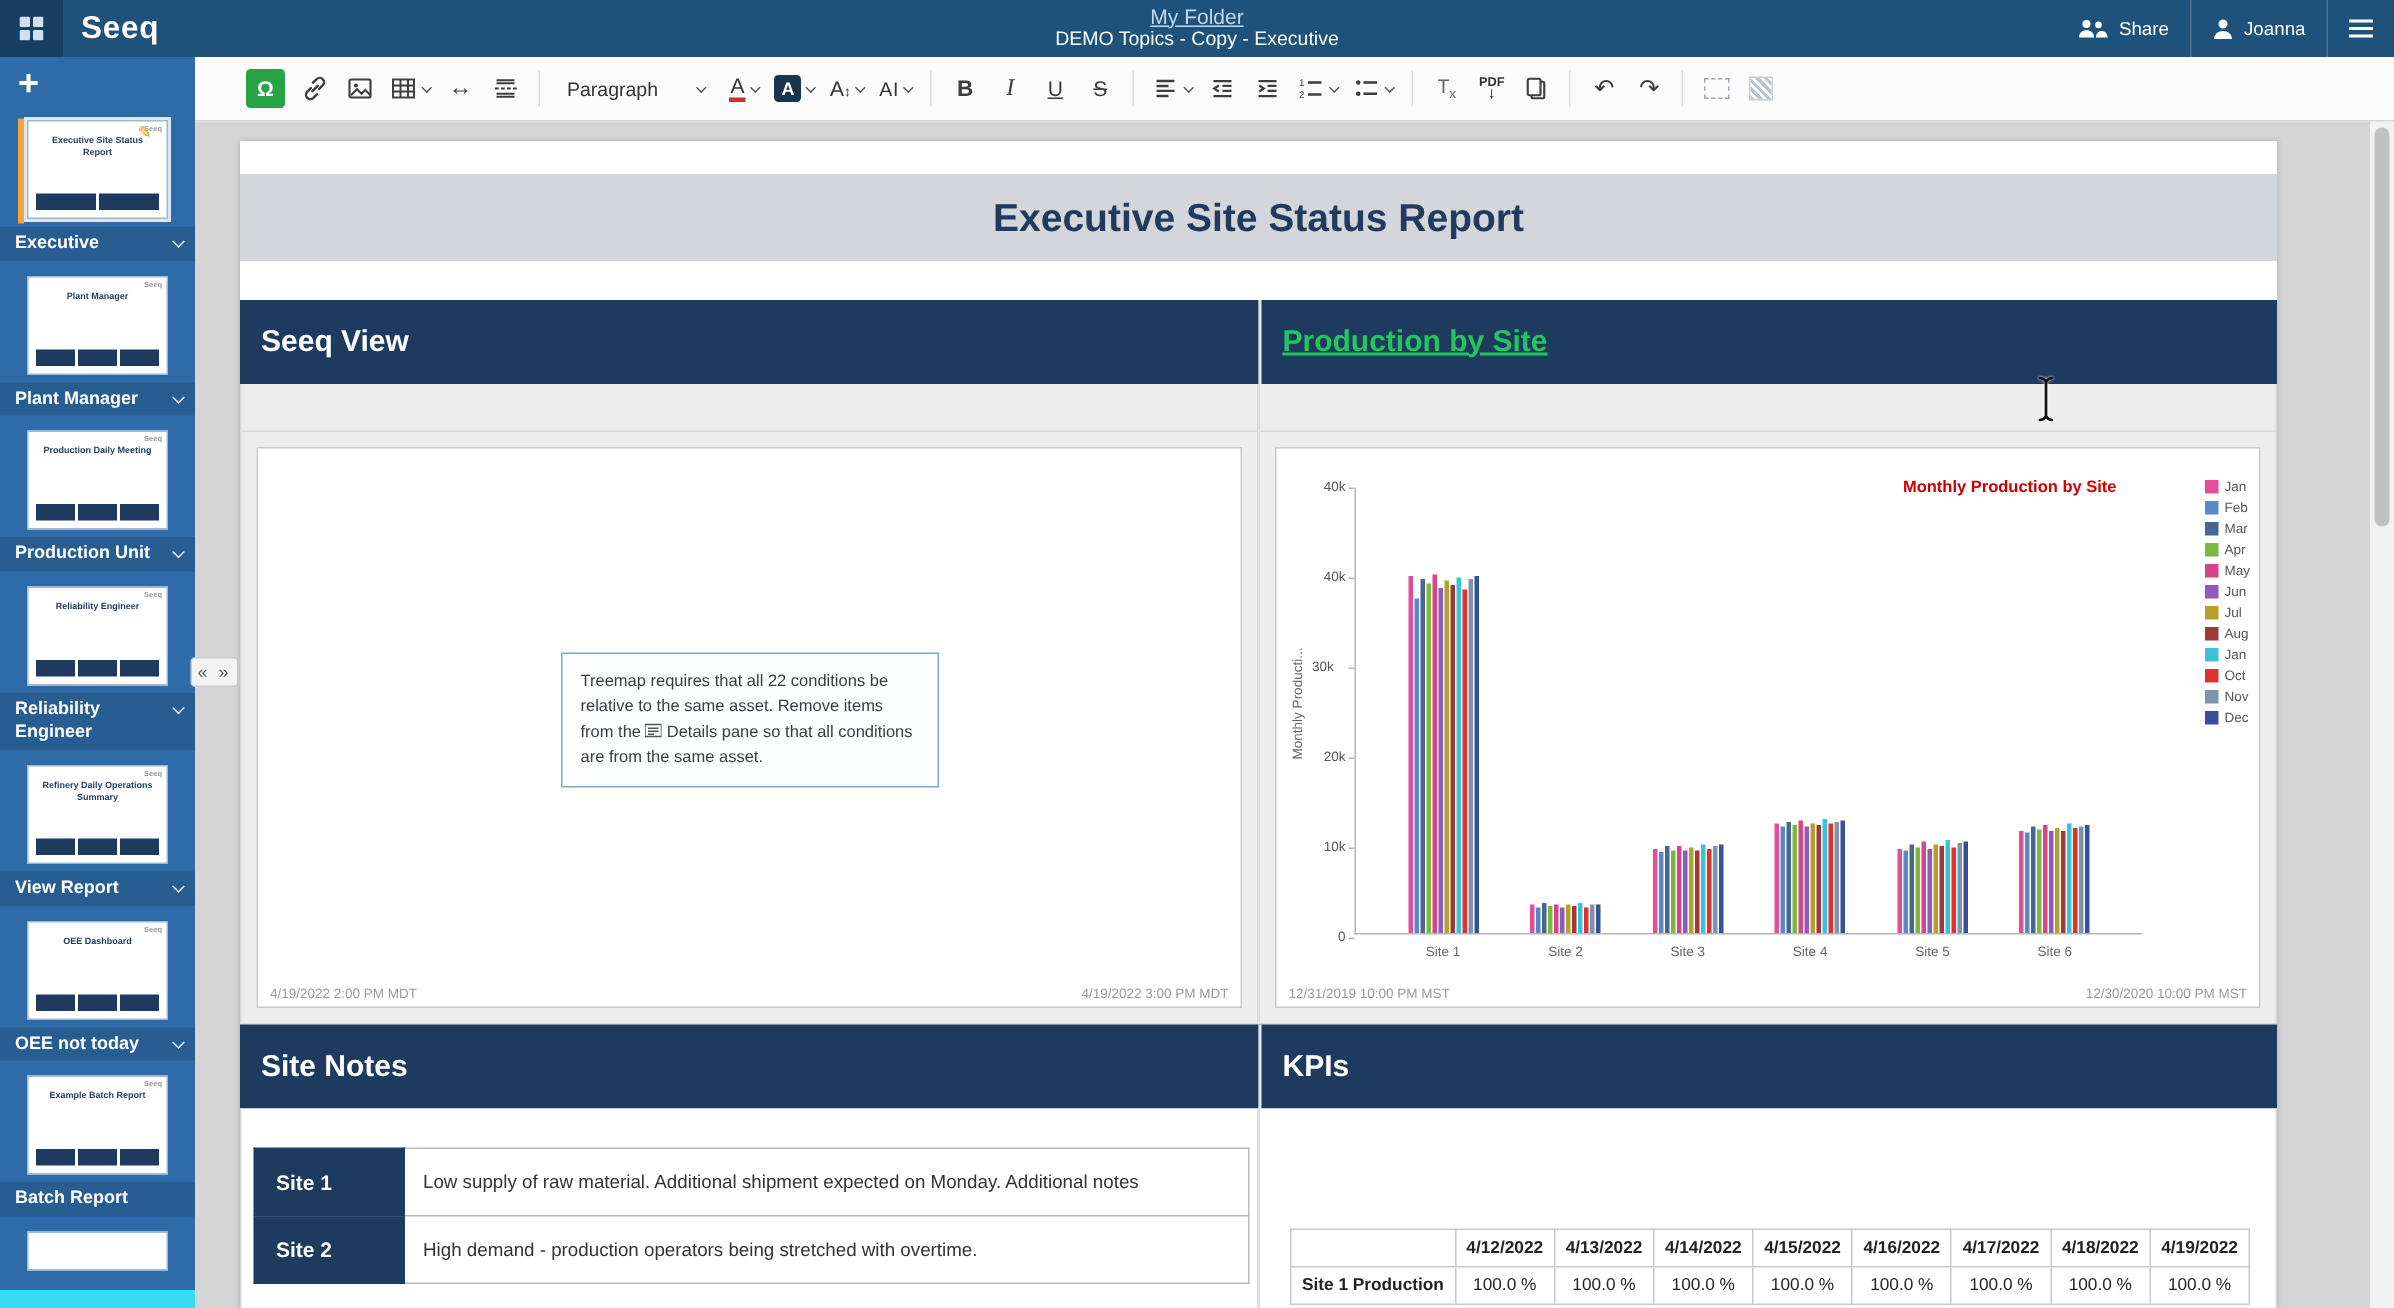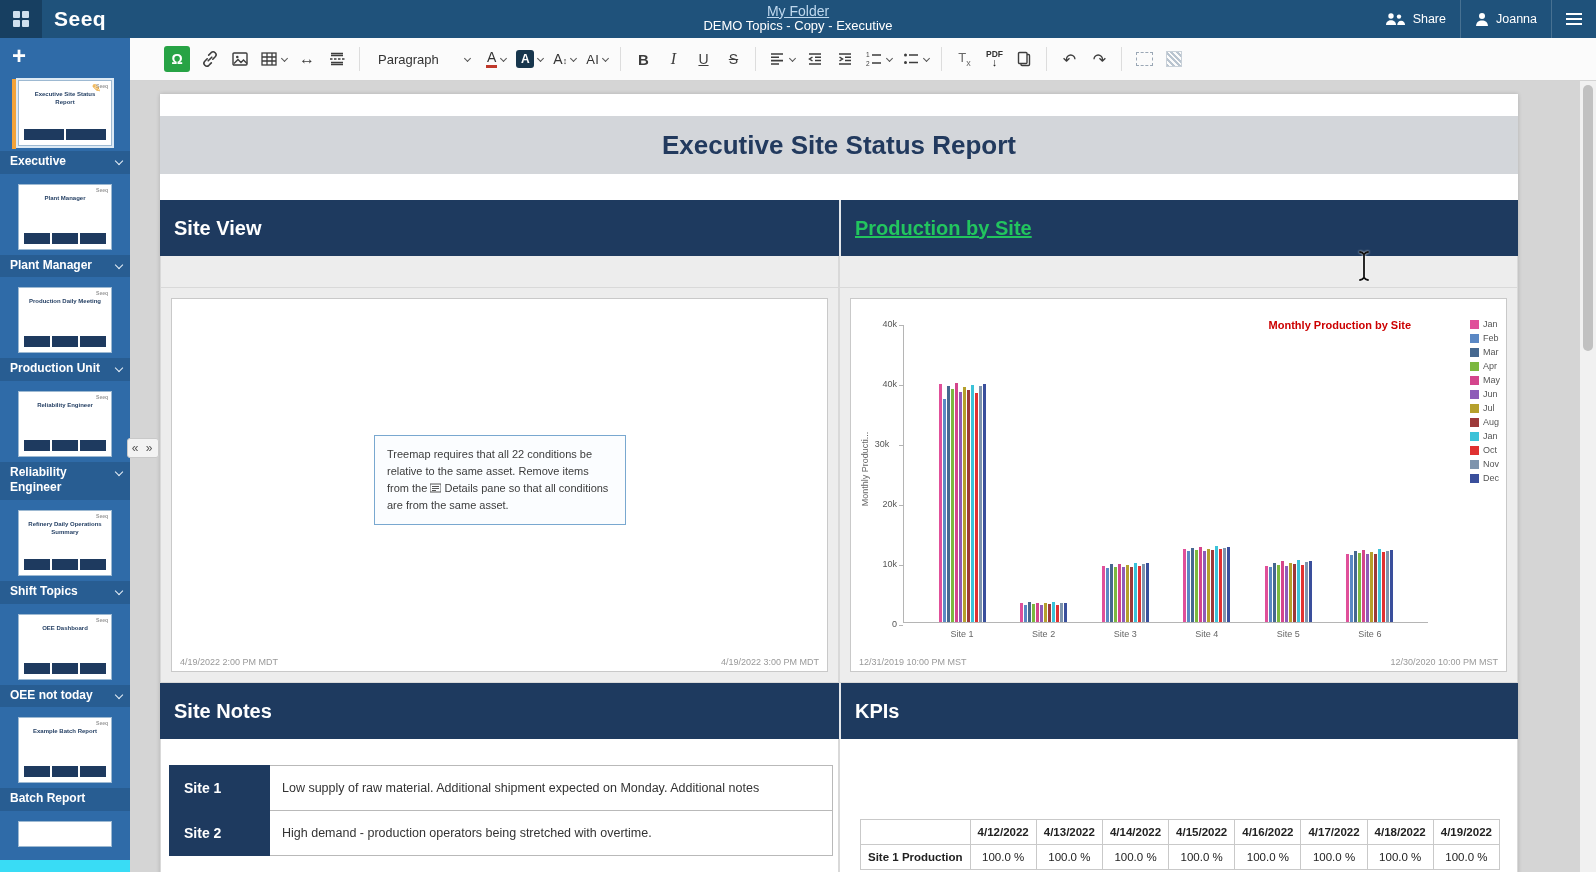--- a/index.html
+++ b/index.html
@@ -226,21 +226,21 @@
         <div class="sb-card">
           <div class="sb-seeq">Seeq</div>
           <div class="sb-tt">Refinery Daily Operations Summary</div>
           <div class="sb-blocks">
             <span class="sb-blk"></span>
             <span class="sb-blk"></span>
             <span class="sb-blk"></span>
           </div>
         </div>
         <div class="sb-label">
-          <span class="sb-label-text">Shift Topics</span>
+          <span class="sb-label-text">View Report</span>
           <span class="chev w"></span>
         </div>
       </div>
       <div class="sb-item">
         <div class="sb-card">
           <div class="sb-seeq">Seeq</div>
           <div class="sb-tt">OEE Dashboard</div>
           <div class="sb-blocks">
             <span class="sb-blk"></span>
             <span class="sb-blk"></span>
@@ -407,21 +407,21 @@
     </div>
 </div>
 
 <div class="docarea">
   <div class="page">
 
     <div class="title-band">Executive Site Status Report</div>
     <div class="gap26"></div>
 
     <div class="row">
-      <div class="cell-h">Site View</div>
+      <div class="cell-h">Seeq View</div>
       <div class="cell-h">
         <a>Production by Site</a>
       </div>
     </div>
 
     <div class="row">
       <div class="cell-e"></div>
       <div class="cell-e"></div>
     </div>
 

